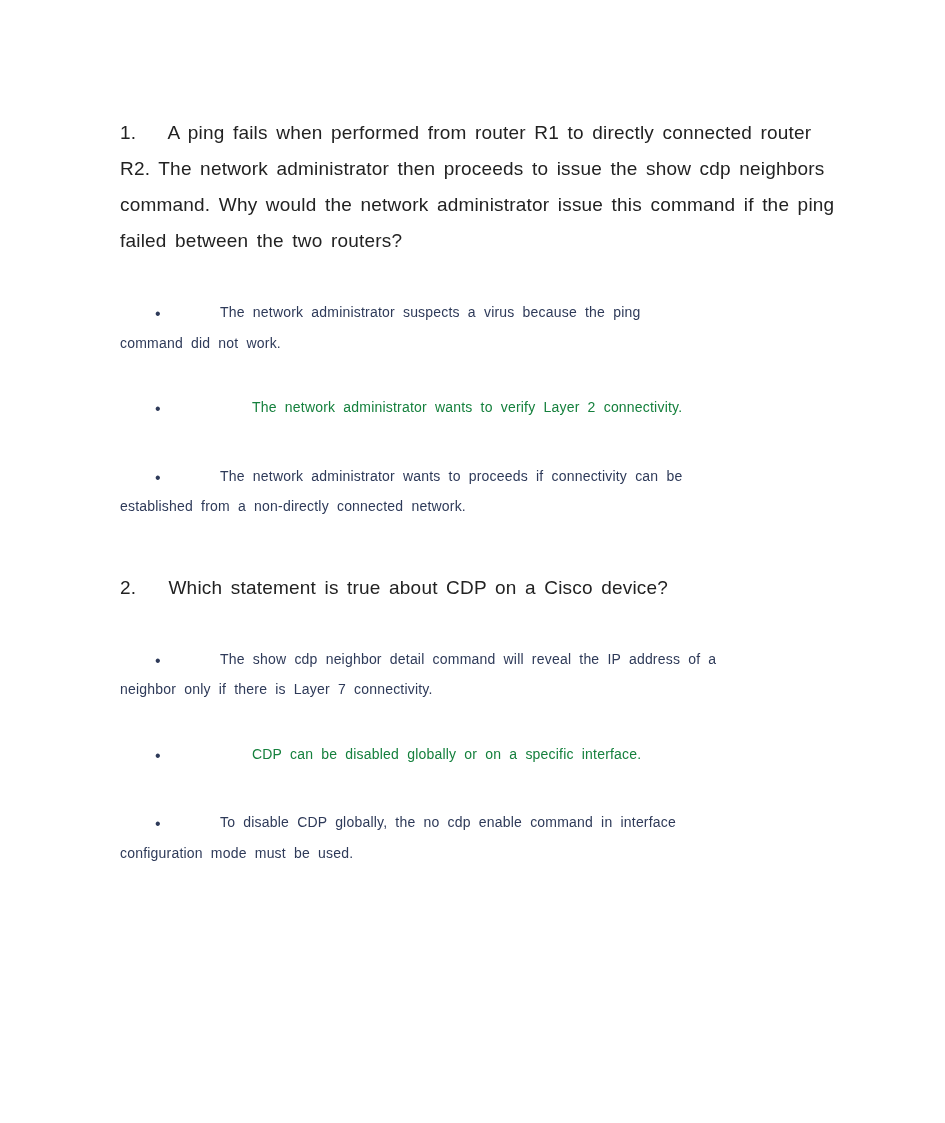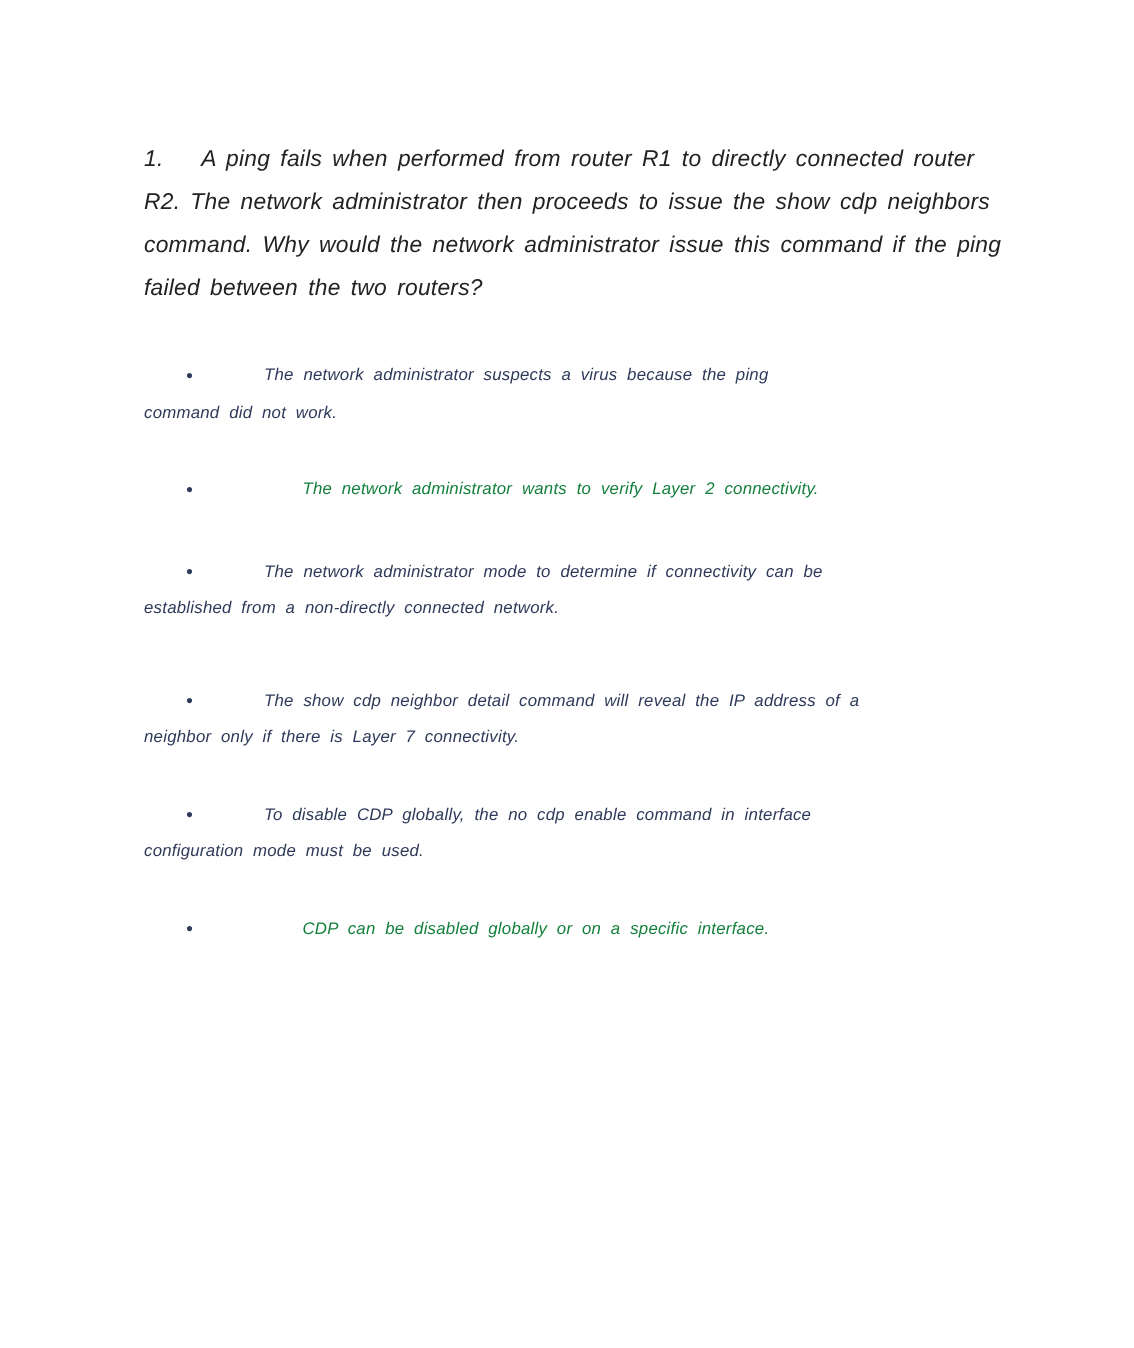--- a/index.html
+++ b/index.html
@@ -9,21 +9,20 @@
     width: 945px;
     height: 1123px;
     font-family: "Segoe UI", "Helvetica Neue", Arial, sans-serif;
     color: #2e3a59;
   }
   .page {
     box-sizing: border-box;
     width: 945px;
     height: 1123px;
     padding: 115px 110px 60px 120px;
-    font-style: italic;
   }
   .question-block {
     margin-bottom: 50px;
   }
   .question-text {
     font-size: 19px;
     line-height: 1.9;
     color: #222;
     word-spacing: 3px;
     letter-spacing: 0.2px;
@@ -83,40 +82,44 @@
         <span class="bullet"></span><span class="atext">The  network  administrator  suspects  a  virus  because  the  ping</span>
         <span class="atext cont">command did not work.</span>
       </div>
 
       <div class="answer correct">
         <span class="bullet"></span><span class="atext">The network administrator wants to verify Layer 2 connectivity.</span>
       </div>
 
 
       <div class="answer">
-        <span class="bullet"></span><span class="atext">The network administrator mode to determine if connectivity can be</span>
+        <span class="bullet"></span><span class="atext">The network administrator wants to proceeds if connectivity can be</span>
         <span class="atext cont">established from a non-directly connected network.</span>
       </div>
 
     </div>
   </div>
 
   <div class="question-block">
+    <div class="question-text">
+      <span class="q-num">2.</span>
+      <span>Which statement is true about CDP on a Cisco device?</span>
+    </div>
     <div class="answers">
 
       <div class="answer">
         <span class="bullet"></span><span class="atext">The show cdp neighbor detail command will reveal the IP address of a</span>
         <span class="atext cont">neighbor only if there is Layer 7 connectivity.</span>
       </div>
 
+      <div class="answer correct">
+        <span class="bullet"></span><span class="atext">CDP can be disabled globally or on a specific interface.</span>
+      </div>
+
       <div class="answer">
         <span class="bullet"></span><span class="atext">To disable CDP globally, the no cdp enable command in interface</span>
         <span class="atext cont">configuration mode must be used.</span>
-      </div>
-
-      <div class="answer correct">
-        <span class="bullet"></span><span class="atext">CDP can be disabled globally or on a specific interface.</span>
       </div>
 
     </div>
   </div>
 
 </div>
 
 </body></html>

